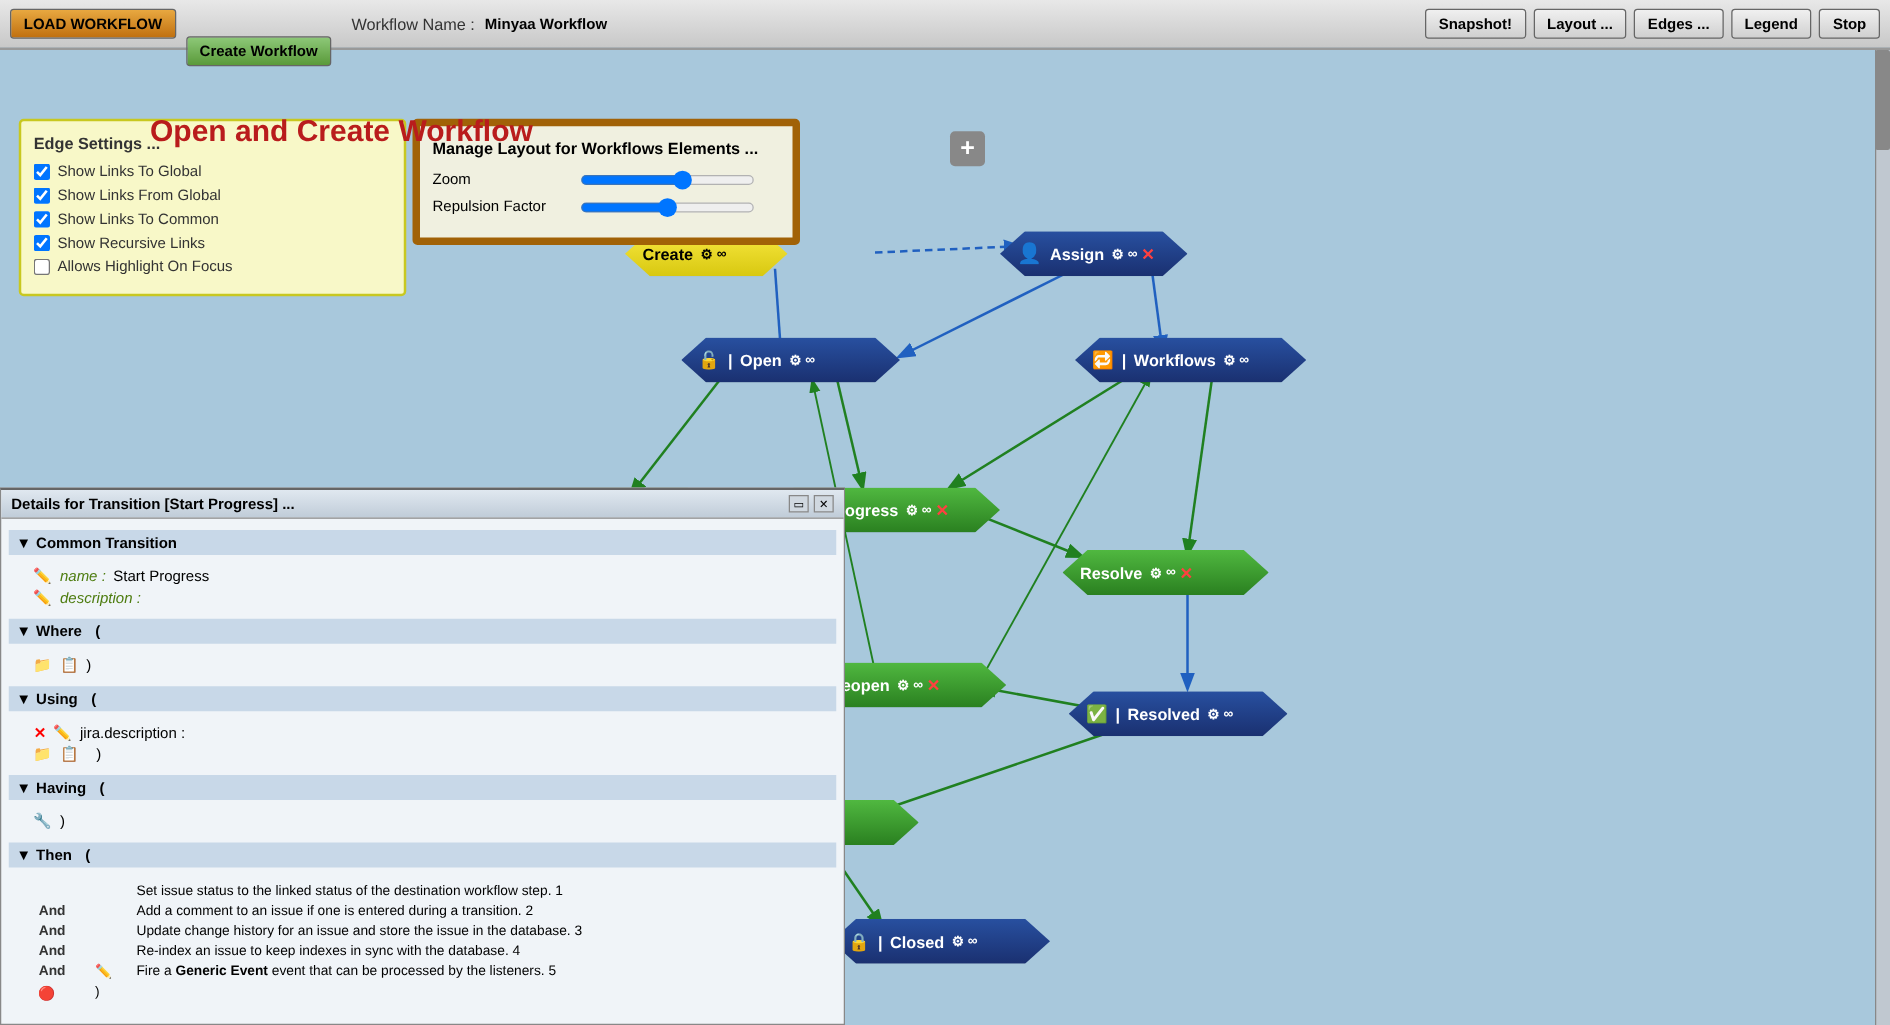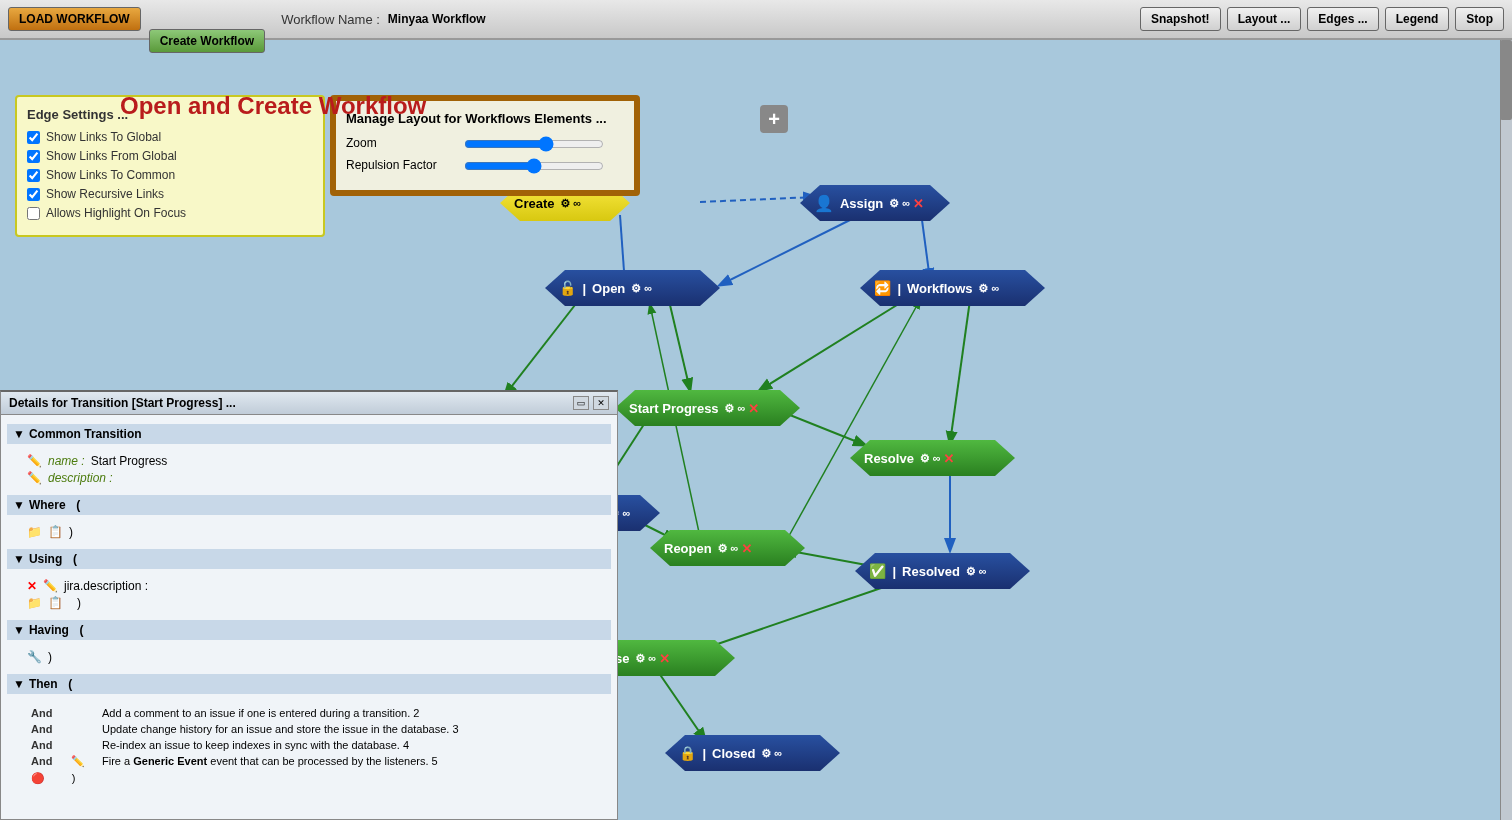--- a/index.html
+++ b/index.html
@@ -55,21 +55,21 @@
 
     
     #overlay-title {
       position: absolute; top: 52px; left: 120px;
       font-size: 24px; font-weight: bold; color: #b91c1c; z-index: 60;
       font-style: normal;
     }
 
     
     #details-panel {
-      position: absolute; bottom: 0; left: 0; width: 618px; height: 430px;
+      position: absolute; bottom: 0; left: 0; width: 676px; height: 430px;
       background: #f0f4f8; border: 1px solid #888; border-top: 2px solid #666;
       z-index: 50; overflow: hidden;
     }
     #details-header {
       background: linear-gradient(to bottom, #e0e8f0, #c0ccd8);
       border-bottom: 1px solid #888; padding: 4px 8px;
       display: flex; align-items: center; justify-content: space-between;
     }
     #details-header span { font-size: 12px; font-weight: bold; }
     .window-btns { display: flex; gap: 4px; }
@@ -441,20 +441,25 @@
       </div>
 
       <div class="section-header">
         <span>▼</span>
         <span>Then</span>
         <span>&nbsp;&nbsp;(</span>
       </div>
       <div class="section-content">
         <table class="then-table">
           <tbody>
+              <tr>
+            <td class="and-cell"></td>
+            <td></td>
+            <td>Set issue status to the linked status of the destination workflow step. 1</td>
+          </tr>
           <tr>
             <td class="and-cell">And</td>
             <td></td>
             <td>Add a comment to an issue if one is entered during a transition. 2</td>
           </tr>
           <tr>
             <td class="and-cell">And</td>
             <td></td>
             <td>Update change history for an issue and store the issue in the database. 3</td>
           </tr>

